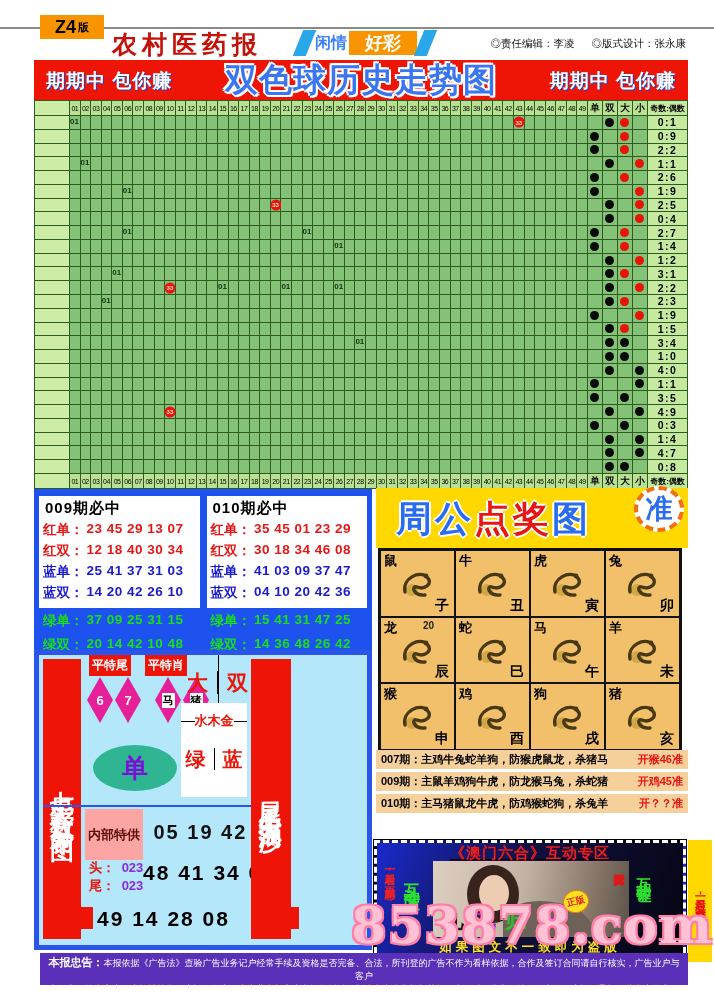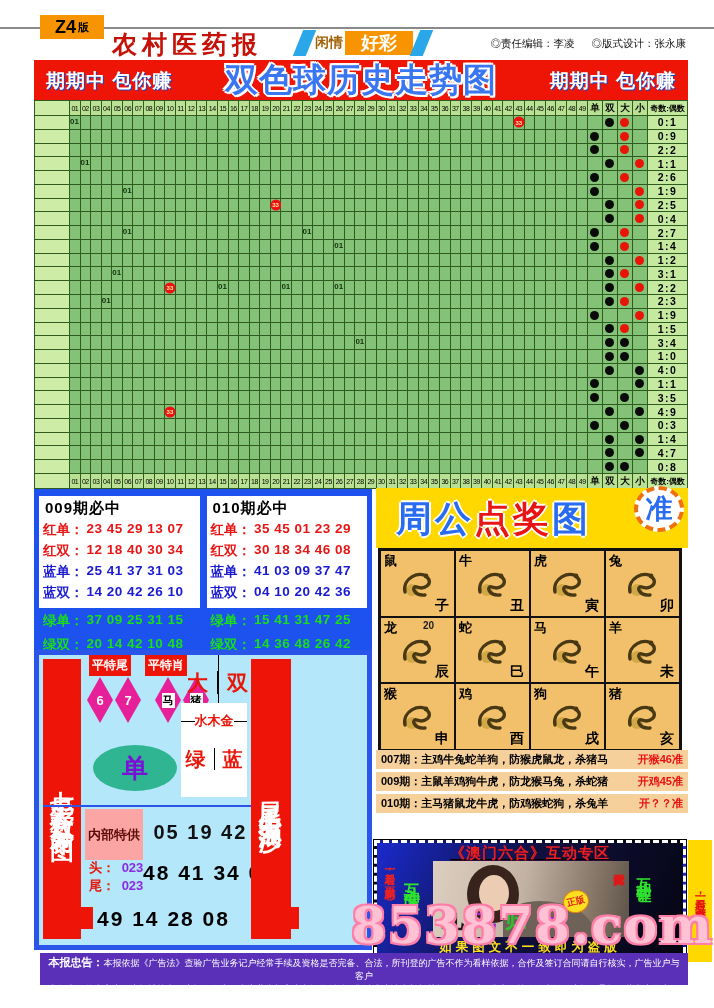--- a/index.html
+++ b/index.html
@@ -8,21 +8,21 @@
 
   
   .topline{position:absolute;left:0;top:27px;width:714px;height:2px;background:#8a8a8a;}
   .edition-box{position:absolute;left:40px;top:15px;width:64px;height:24px;background:#f79400;
     display:flex;align-items:center;justify-content:center;font-weight:bold;}
   .edition-main{font-size:18px;} .edition-suffix{font-size:11px;margin-left:2px;}
   .paper-name{position:absolute;left:112px;top:28px;font-family:"DejaVu Serif",serif;
     font-weight:bold;font-size:25px;color:#c41208;letter-spacing:5px;}
   .emblem{position:absolute;left:296px;top:30px;display:flex;align-items:center;height:26px;}
   .slash{width:13px;height:26px;background:#2aa7e8;transform:skewX(-22deg);margin:0 2px;}
-  .emblem-t1{font-size:14px;font-weight:bold;color:#a16207;padding:0 2px;}
+  .emblem-t1{font-size:16px;font-weight:bold;color:#3b82f6;padding:0 2px;}
   .emblem-t2{font-size:18px;font-weight:bold;color:#fff;background:#f79400;padding:0 16px;}
   .credits{position:absolute;right:28px;top:37px;font-size:10.5px;color:#111;}
   .credits span{margin-left:14px;}
 
   
   .banner{position:absolute;left:34px;top:60px;width:654px;height:41px;background:#ee1506;
     display:flex;align-items:center;justify-content:space-between;padding:0 12px;box-sizing:border-box;}
   .banner-side{color:#fff;font-size:19px;font-weight:bold;text-shadow:1px 1px 0 #1a46c8;letter-spacing:1px;}
   .banner-title{color:#3a76f2;font-size:33px;font-weight:bold;letter-spacing:1px;
     text-shadow:-2px 0 #fff,2px 0 #fff,0 -2px #fff,0 2px #fff,2px 2px 0 #fff,-2px -2px 0 #fff;}

